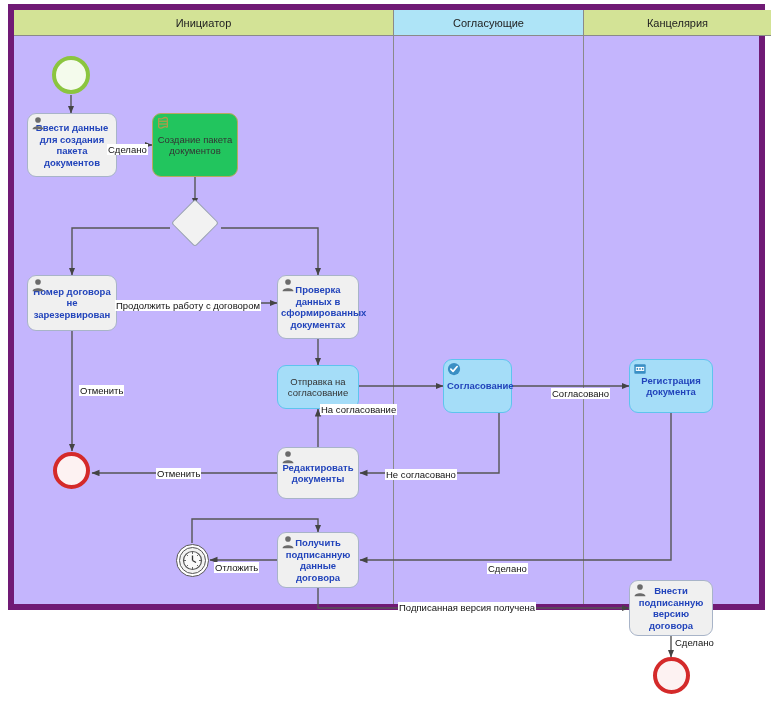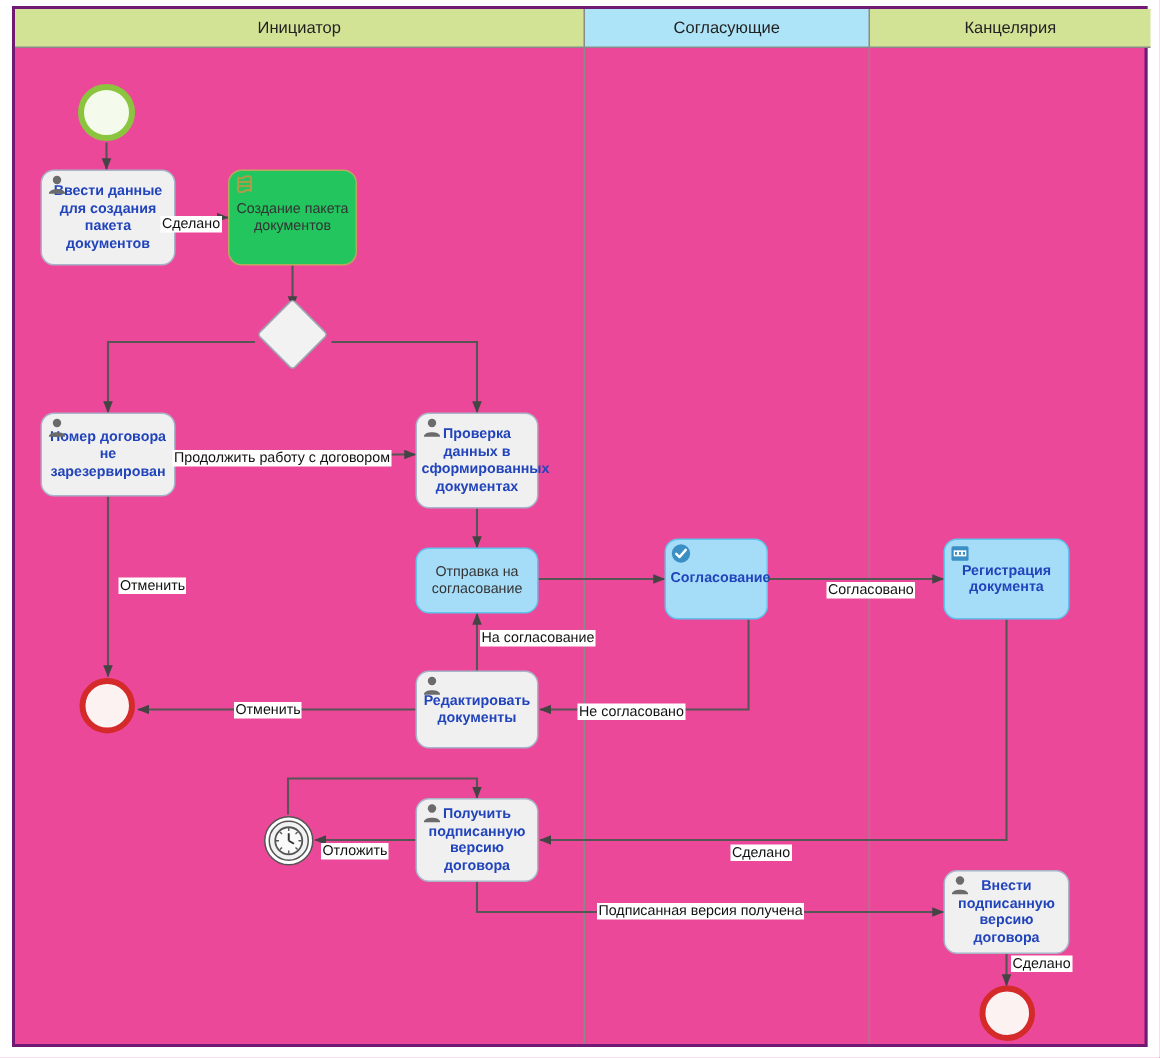--- a/index.html
+++ b/index.html
@@ -1,20 +1,20 @@
 <!DOCTYPE html>
 <html><head>
 <meta charset="utf-8">
 <style>
   html,body{margin:0;padding:0;background:#ffffff;}
   body{font-family:"Liberation Sans",sans-serif;}
   #canvas{position:relative;width:773px;height:705px;background:#ffffff;overflow:hidden;}
 
   
-  .pool{position:absolute;left:8px;top:4px;width:757px;height:694px;border:2px solid #701a75;box-sizing:border-box;background:#ec4899;}
+  .pool{position:absolute;left:8px;top:4px;width:757px;height:606px;border:6px solid #701a75;box-sizing:border-box;background:#c4b5fd;}
   .lane-header{position:absolute;top:0;height:26px;box-sizing:border-box;border-right:1px solid #8a8a8a;border-bottom:1px solid #8a8a8a;
     display:flex;align-items:center;justify-content:center;font-size:11px;color:#222;}
   .lane-body{position:absolute;top:26px;bottom:0;box-sizing:border-box;border-right:1px solid #8a8a8a;}
 
   
   .task{position:absolute;box-sizing:border-box;border-radius:9px;
     display:flex;align-items:center;justify-content:center;text-align:center;
     font-size:9.5px;line-height:11.5px;padding:2px 3px;}
   .task .lbl{position:relative;z-index:2;display:block;width:100%;}
   .t-user{background:#f0f0f0;border:1.6px solid #a8b4c8;color:#2244bb;font-weight:bold;}
@@ -205,35 +205,35 @@
       <path d="M1.8,15 C1.8,10.6 14.2,10.6 14.2,15 z" fill="#6b6b6b"></path>
     </svg>
     <span class="lbl">Редактировать документы</span>
   </div>
 
   <div class="task t-user" style="left:277px;top:532px;width:82px;height:56px;">
     <svg class="ticon" viewBox="0 0 16 16">
       <circle cx="8" cy="4.6" r="3.2" fill="#6b6b6b"></circle>
       <path d="M1.8,15 C1.8,10.6 14.2,10.6 14.2,15 z" fill="#6b6b6b"></path>
     </svg>
-    <span class="lbl">Получить подписанную версию договора</span>
+    <span class="lbl">Получить подписанную данные договора</span>
   </div>
 
   <div class="task t-user" style="left:629px;top:580px;width:84px;height:56px;">
     <svg class="ticon" viewBox="0 0 16 16">
       <circle cx="8" cy="4.6" r="3.2" fill="#6b6b6b"></circle>
       <path d="M1.8,15 C1.8,10.6 14.2,10.6 14.2,15 z" fill="#6b6b6b"></path>
     </svg>
     <span class="lbl">Внести подписанную версию договора</span>
   </div>
 
   <div class="flbl" style="left:107px;top:144px;">Сделано</div>
   <div class="flbl" style="left:115px;top:300px;">Продолжить работу с договором</div>
   <div class="flbl" style="left:79px;top:385px;">Отменить</div>
-  <div class="flbl" style="left:320px;top:420px;">На согласование</div>
+  <div class="flbl" style="left:320px;top:404px;">На согласование</div>
   <div class="flbl" style="left:551px;top:388px;">Согласовано</div>
   <div class="flbl" style="left:385px;top:469px;">Не согласовано</div>
   <div class="flbl" style="left:156px;top:468px;">Отменить</div>
   <div class="flbl" style="left:214px;top:562px;">Отложить</div>
   <div class="flbl" style="left:487px;top:563px;">Сделано</div>
   <div class="flbl" style="left:398px;top:602px;">Подписанная версия получена</div>
   <div class="flbl" style="left:674px;top:637px;">Сделано</div>
 
 </div>
 

